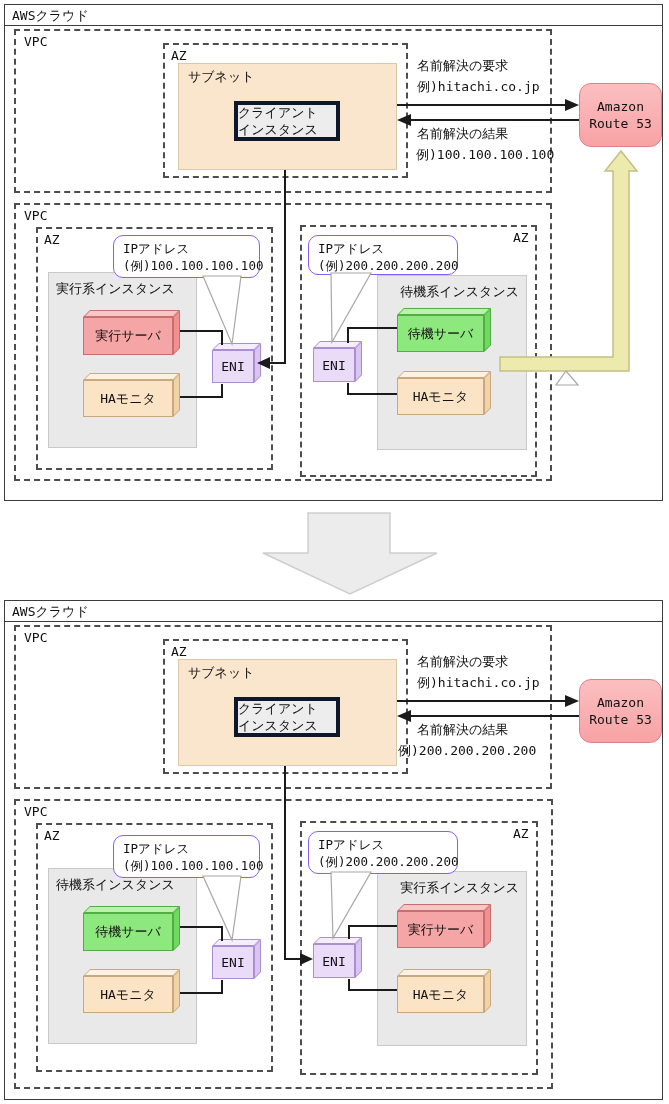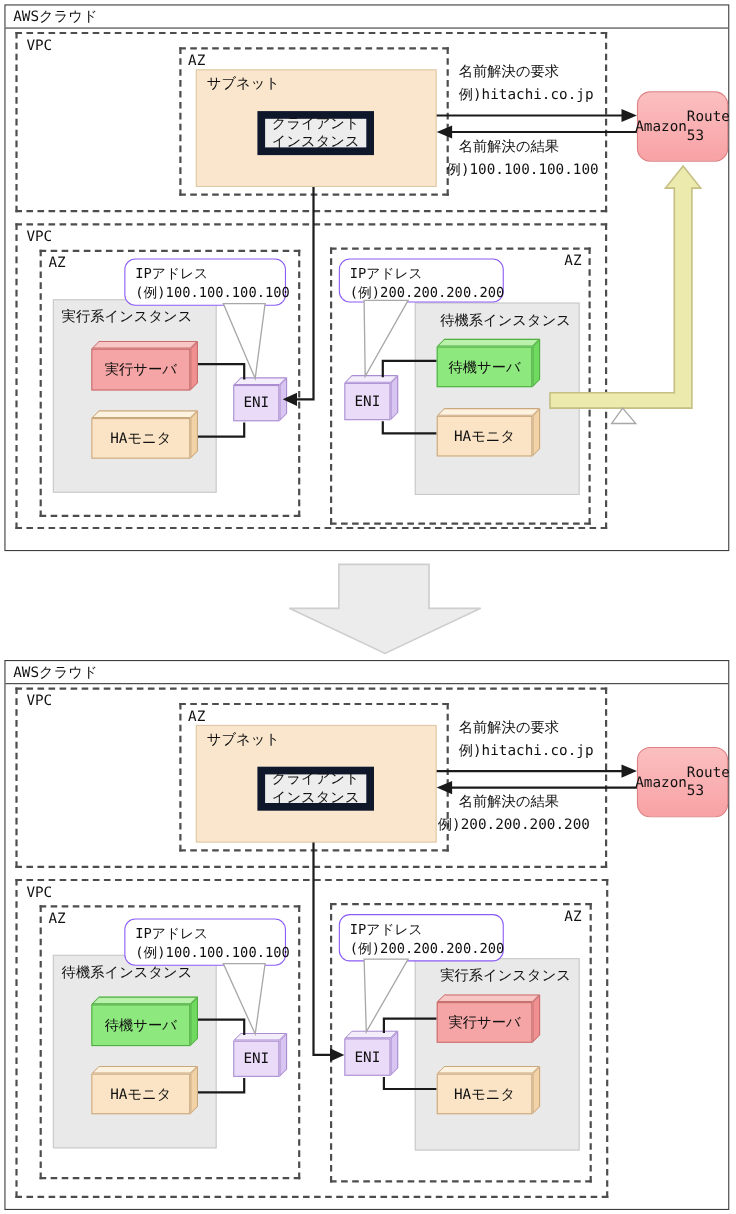--- a/index.html
+++ b/index.html
@@ -4,37 +4,37 @@
 <style>
   html,body{margin:0;padding:0;background:#fff;}
   body{font-family:"DejaVu Sans Mono","DejaVu Sans","Liberation Sans",sans-serif;color:#111;}
   #root{position:relative;width:669px;height:1104px;background:#fff;overflow:hidden;}
   .abs{position:absolute;box-sizing:border-box;}
   .solidbox{border:1.5px solid #3c3c3c;background:transparent;}
   .dash{border:2px dashed #4d4d4d;background:transparent;}
   .tag{font-size:13px;line-height:15px;white-space:nowrap;}
   .subnet{background:#fae6cd;border:1px solid #dfc8a7;}
   .graybox{background:#e9e9e9;border:1px solid #c9c9c9;}
-  .client{background:#ededed;border:7px solid #0f172a;display:flex;flex-direction:column;
-          align-items:center;justify-content:center;font-size:13px;line-height:17px;}
+  .client{background:#ededed;border:4px solid #0f172a;display:flex;flex-direction:column;
+          align-items:flex-start;justify-content:center;font-size:13px;line-height:17px;}
   .b3d{position:absolute;box-sizing:border-box;}
   .b3d::before{content:"";position:absolute;left:0;top:-7px;width:100%;height:7px;z-index:0;
       background:var(--topf);border:1px solid var(--bd);transform:skewX(-45deg);
       transform-origin:0 100%;box-sizing:border-box;}
   .b3d::after{content:"";position:absolute;right:-7px;top:0;width:7px;height:100%;z-index:0;
       background:var(--side);border:1px solid var(--bd);transform:skewY(-45deg);
       transform-origin:0 0;box-sizing:border-box;}
   .b3d .face{position:absolute;inset:0;z-index:1;background:var(--face);border:1px solid var(--bd);
       display:flex;align-items:center;justify-content:center;font-size:13px;box-sizing:border-box;}
   .pink{--face:#f5a5a5;--topf:#f9c6c6;--side:#f09090;--bd:#c76f6f;}
   .green{--face:#8de87d;--topf:#baf2ab;--side:#70d960;--bd:#52ad45;}
   .tan{--face:#fbe4c5;--topf:#fdf1df;--side:#f2d2a7;--bd:#c9a87e;}
   .lav{--face:#eadcf9;--topf:#f4edfc;--side:#d9c5f1;--bd:#aa8ed1;}
   .route53{background:linear-gradient(#fbbfc0,#f8a2a5);border:1.5px solid #de8184;border-radius:12px;
-      display:flex;align-items:center;justify-content:center;
+      display:flex;flex-direction:column;align-items:center;justify-content:center;
       font-size:13px;line-height:17px;}
   .bubble{background:#fff;border:1px solid #8b5cf6;border-radius:10px;font-size:12.5px;
       line-height:17px;padding:4px 0 0 9px;white-space:nowrap;}
   .bubble.center{padding:3px 0 0 0;text-align:center;font-size:12px;line-height:15px;}
   svg.layer{position:absolute;left:0;top:0;pointer-events:none;}
 </style>
 </head>
 <body>
 
 <div id="root">
@@ -53,21 +53,21 @@
     <div class="abs subnet" style="left:178px;top:63px;width:219px;height:107px;"></div>
     <div class="abs tag" style="left:188px;top:69px;">サブネット</div>
     <div class="abs client" style="left:234px;top:101px;width:106px;height:40px;">
       <span>クライアント</span>
       <span>インスタンス</span>
     </div>
 
     <div class="abs tag" style="left:417px;top:58px;">名前解決の要求</div>
     <div class="abs tag" style="left:417px;top:79px;">例)hitachi.co.jp</div>
     <div class="abs tag" style="left:417px;top:126px;">名前解決の結果</div>
-    <div class="abs tag" style="left:406px;top:147px;">例)100.100.100.100</div>
+    <div class="abs tag" style="left:416px;top:147px;">例)100.100.100.100</div>
 
     <div class="abs route53" style="left:579px;top:83px;width:83px;height:64px;">
       <span>Amazon</span>
       <span>Route 53</span>
     </div>
 
     <div class="abs dash" style="left:14px;top:203px;width:538px;height:278px;"></div>
     <div class="abs tag" style="left:24px;top:208px;">VPC</div>
 
     <div class="abs dash" style="left:36px;top:227px;width:237px;height:243px;"></div>

